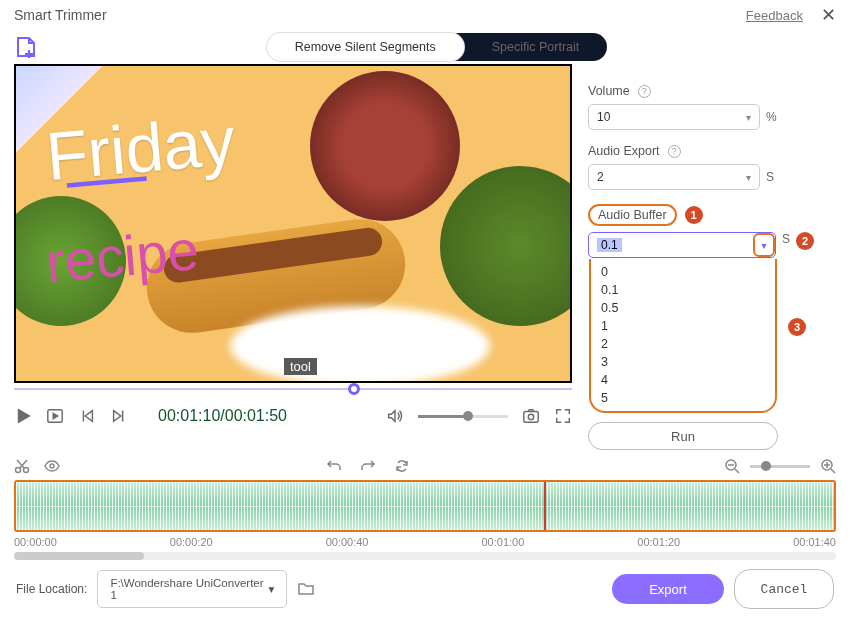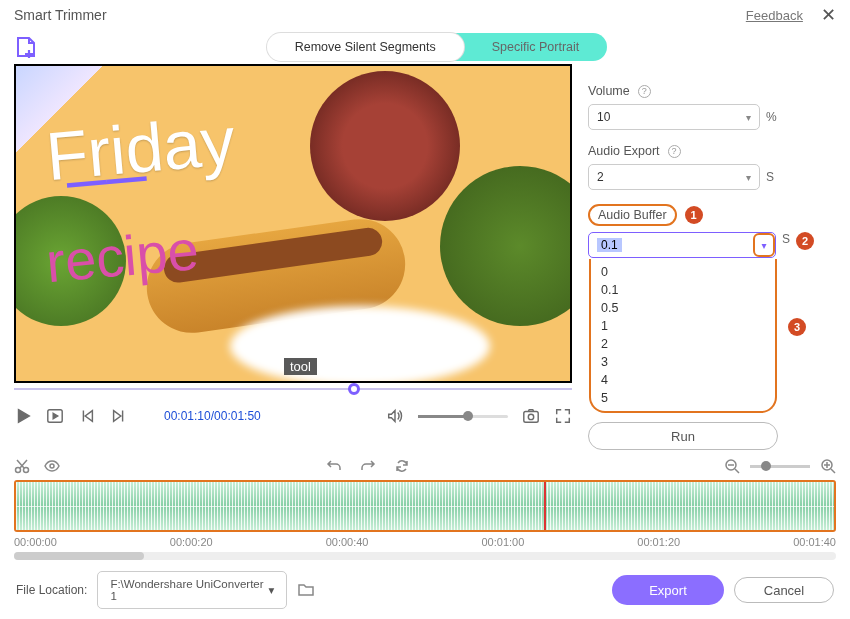--- a/index.html
+++ b/index.html
@@ -11,21 +11,21 @@
   .title-right { display: flex; align-items: center; gap: 18px; }
   .feedback { color: #777; font-size: 13px; text-decoration: underline; cursor: pointer; }
   .close-x { font-size: 18px; color: #555; cursor: pointer; }
 
   
   .top-row { display:flex; align-items:center; height: 34px; padding: 0 14px; }
   .add-media { width: 24px; height: 24px; position: relative; cursor: pointer; }
   .add-media svg { width: 24px; height: 24px; }
 
   .seg-toggle { flex:1; display:flex; justify-content:center; }
-  .seg-wrap { background:#5eead4; border-radius: 17px; height: 28px; display:flex; align-items:flex-end; }
+  .seg-wrap { background:#0f172a; border-radius: 17px; height: 28px; display:flex; align-items:flex-end; }
   .seg-btn { border:none; background:transparent; padding: 0 28px; height: 28px; border-radius: 17px; font-size: 12.5px; color:#666; cursor:pointer; }
   .seg-btn.active { background:#fff; color:#333; box-shadow: 0 0 0 1px #ddd; }
 
   
   .main { display:flex; padding: 0 14px; gap: 16px; }
 
   
   .preview { width: 558px; }
   .video-box { width: 558px; height: 319px; border:2px solid #000; background:#ddd; position:relative; overflow:hidden; }
   .video-bg { position:absolute; inset:0; background: linear-gradient(135deg,#c9d6ff 0%, #efe6ff 10%, #f7c46b 10%, #f7c46b 100%); }
@@ -42,21 +42,21 @@
   .hotdog::after { content:""; position:absolute; top:10px; left:20px; right:20px; height:28px; background:#8c4a20; border-radius:14px;}
   .ttip { position:absolute; bottom:6px; left:268px; background:rgba(60,60,60,.85); color:#fff; font-size:13px; padding:1px 6px;}
 
   .progress-line { height:12px; position:relative;}
   .progress-line .track{position:absolute;left:0;right:0;top:5px;height:2px;background:#c9c2ec;}
   .progress-line .thumb{position:absolute;top:0;left:61%;width:12px;height:12px;border-radius:50%;background:#fff;border:3px solid #7d5fff; transform:translateX(-50%);}
 
   .controls { display:flex; align-items:center; gap:14px; height:42px; color:#6b6b6b; }
   .ctrl-ico { width:18px; height:18px; display:flex; align-items:center; justify-content:center; cursor:pointer; }
   .ctrl-ico svg { width:18px; height:18px; stroke:#6b6b6b; fill:none; stroke-width:1.6; }
-  .timecode { font-size:12px; color:#1d4ed8; margin-left:22px; }
+  .timecode { font-size:16px; color:#14532d; margin-left:16px; }
   .vol-track { flex:0 0 90px; height:3px; background:#ddd; position:relative; border-radius:2px; }
   .vol-track .vfill { position:absolute; left:0; width:55%; top:-0px; height:3px; background:#888; }
   .vol-track .vthumb { position:absolute; left:55%; top:-4px; width:10px;height:10px;border-radius:50%;background:#888; transform:translateX(-50%); }
 
   
   .panel { flex:1; padding-top:20px; }
   .field { margin-bottom:14px; }
   .field-label { font-size:12.5px; color:#555; display:flex; align-items:center; gap:8px; margin-bottom:6px;}
   .help-circ { width:13px;height:13px;border:1px solid #aaa;border-radius:50%;display:inline-flex;align-items:center;justify-content:center;font-size:9px;color:#999;}
   .sel-row { display:flex; align-items:center; gap:6px;}
@@ -100,21 +100,21 @@
   .hscroll { height:8px; margin-top:4px; background:#eee; border-radius:4px; position:relative;}
   .hscroll .hsthumb{position:absolute;left:0;width:130px;top:0;bottom:0;background:#ccc;border-radius:4px;}
 
   
   .footer { position:absolute; left:0; right:0; bottom:10px; padding:0 16px; display:flex; align-items:center; gap:10px;}
   .file-loc-lbl { font-size:12px; color:#555; }
   .file-sel { width:190px; height:38px; border:1px solid #ccc; border-radius:5px; display:flex; align-items:center; justify-content:space-between; padding:0 12px; font-size:11.5px; color:#555; cursor:pointer;}
   .folder-ico { width:18px;height:18px; cursor:pointer;}
   .spacer { flex:1; }
   .export-btn { width:112px; height:30px; border:none; border-radius:16px; background:#8b6eff; color:#fff; font-size:13px; cursor:pointer;}
-  .cancel-btn { width:100px; height:26px; border:1px solid #bbb; background:#fff; border-radius:16px; color:#555; font-size:13px; cursor:pointer;}
+  .cancel-btn { width:100px; height:40px; border:1px solid #bbb; background:#fff; border-radius:16px; color:#555; font-size:13px; cursor:pointer;font-family:Liberation Mono, monospace;}
 
   .badge2 { position:absolute; }
 </style>
 </head>
 <body>
 
 <div class="title-bar">
   <div class="title">Smart Trimmer</div>
   <div class="title-right">
     <span class="feedback">Feedback</span>

